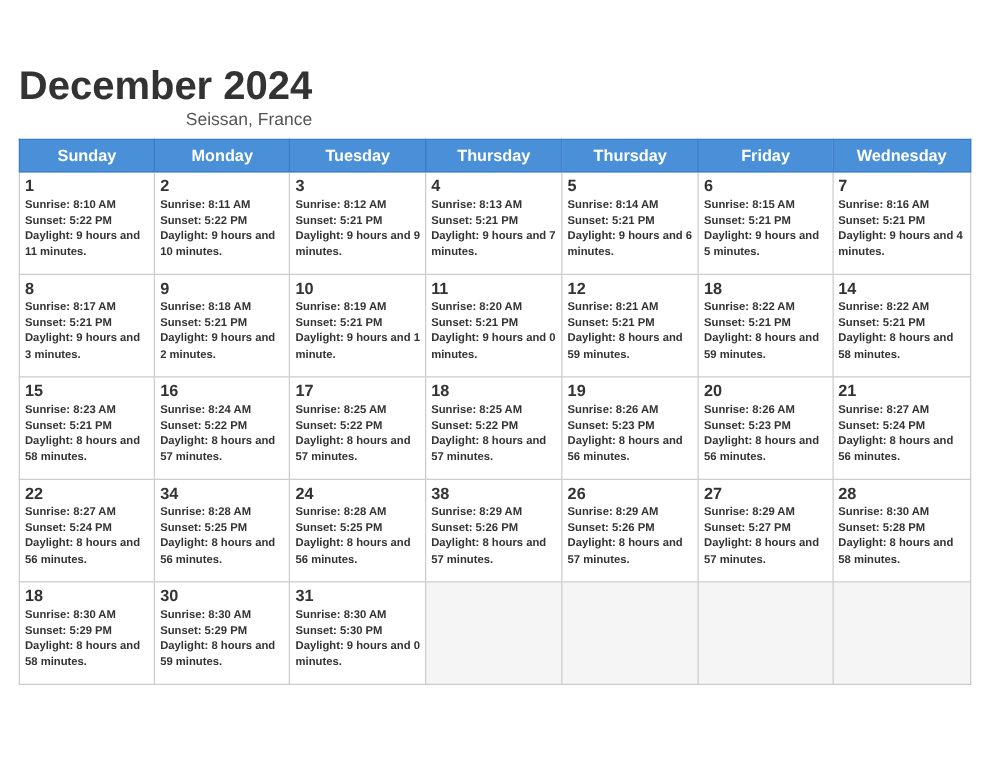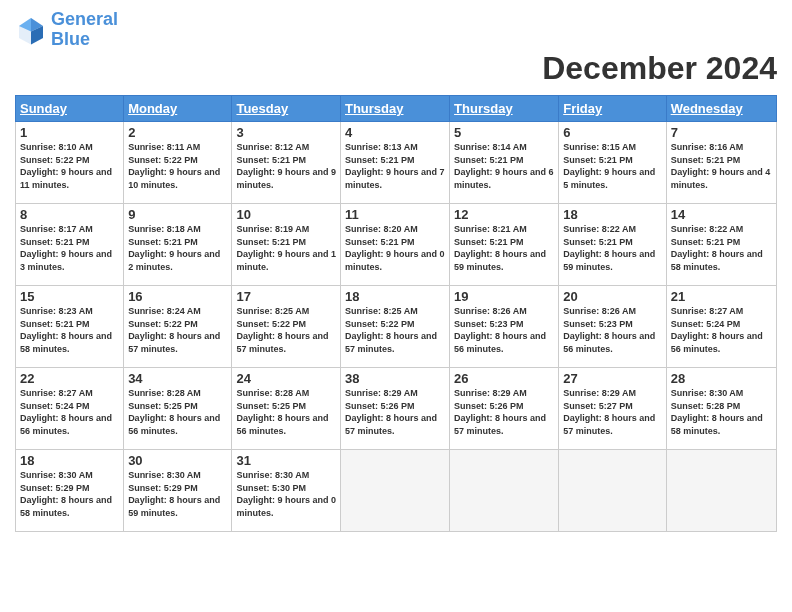--- a/index.html
+++ b/index.html
@@ -56,23 +56,22 @@
     .calendar {
       width: 100%;
       border-collapse: collapse;
     }
     .calendar th {
       background: #4a90d9;
       color: #fff;
       font-size: 13px;
       font-weight: bold;
       padding: 5px 4px;
-      text-align: left;
+      text-align: center;
       border: 1px solid #3a7bc8;
-      text-decoration: underline;
     }
     .calendar td {
       border: 1px solid #ccc;
       vertical-align: top;
       padding: 3px 4px;
       font-size: 9.5px;
       color: #333;
       width: 113px;
       height: 82px;
       background: #fff;
@@ -91,34 +90,23 @@
       line-height: 1.4;
       color: #333;
       font-weight: bold;
     }
   </style>
 </head>
 <body>
 
 <div class="container">
   <div class="header">
-    <div class="logo">
-      <svg class="logo-icon" viewBox="0 0 40 40">
-        <polygon points="20,5 35,15 35,30 20,38 5,30 5,15" fill="#4a90d9" opacity="0.15"></polygon>
-        <polygon points="20,5 35,15 20,22" fill="#4a90d9"></polygon>
-        <polygon points="20,22 35,15 35,30 20,38" fill="#2a6db5"></polygon>
-        <polygon points="20,5 5,15 20,22" fill="#6ab0f0"></polygon>
-      </svg>
-      <div class="logo-text">
-        <span>General</span><br>
-        <span style="color:#4a90d9;">Blue</span>
-      </div>
-    </div>
     <div class="title-block">
       <div class="month-title">December 2024</div>
+      <div class="location">Seissan, France</div>
     </div>
   </div>
 
   <table class="calendar">
     <thead>
       <tr>
         <th>Sunday</th>
         <th>Monday</th>
         <th>Tuesday</th>
         <th>Thursday</th>

